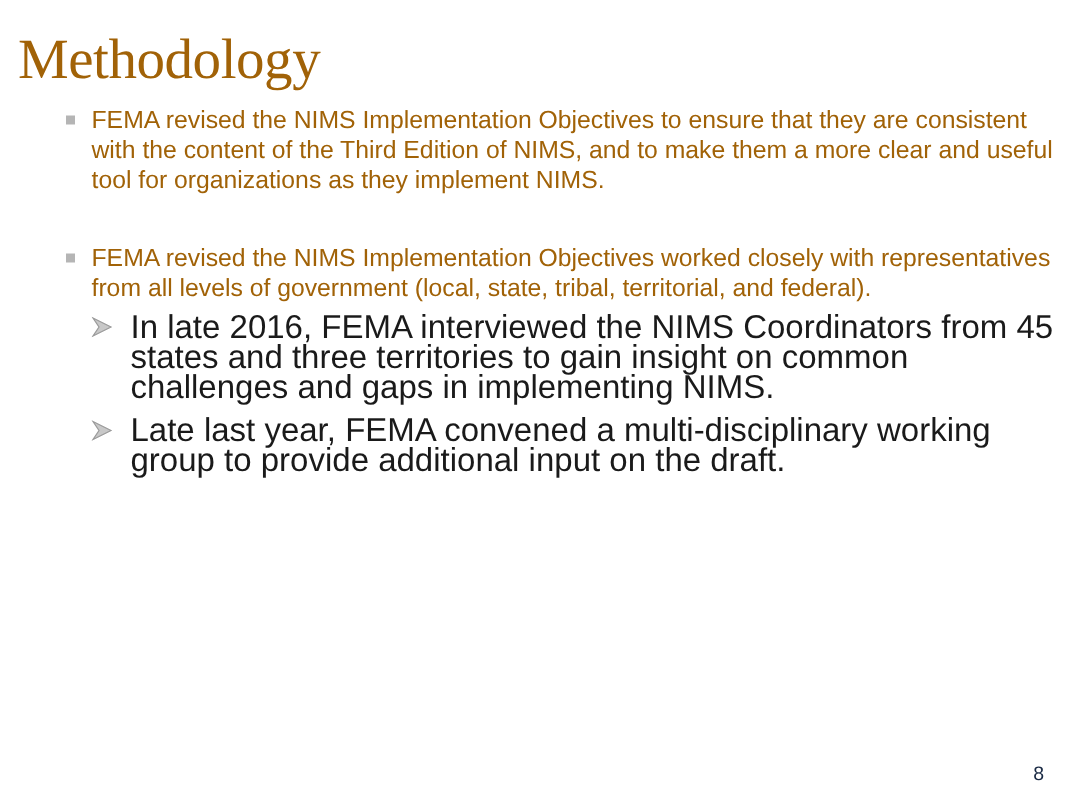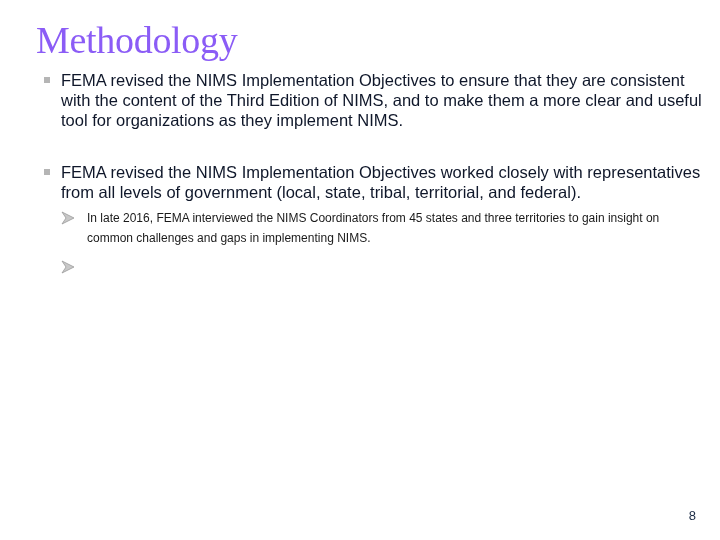--- a/index.html
+++ b/index.html
@@ -1,21 +1,21 @@
 <!DOCTYPE html>
 <html><head>
   <meta charset="utf-8">
   <style>
     html, body { margin:0; padding:0; }
     body { width:720px; height:540px; background:#ffffff; position:relative; overflow:hidden; font-family:"Liberation Sans", sans-serif; }
-    .title { position:absolute; left:36px; top:16px; font-family:"Liberation Serif", serif; font-size:38px; color:#8b5cf6; line-height:48px; letter-spacing:-0.3px; }
+    .title { position:absolute; left:12px; top:16px; font-family:"Liberation Serif", serif; font-size:38px; color:#a16207; line-height:48px; letter-spacing:-0.3px; }
     .content { position:absolute; left:44px; top:70px; width:660px; }
-    .l1 { position:relative; padding-left:17px; font-size:16.5px; line-height:20px; color:#0f172a; margin-bottom:10px; }
+    .l1 { position:relative; padding-left:17px; font-size:16.5px; line-height:20px; color:#a16207; margin-bottom:10px; }
     .l1 .bullet { position:absolute; left:0; top:7px; width:6px; height:6px; background:#b5b5b5; }
-    .l2 { position:relative; margin-left:14px; padding-left:29px; font-size:12px; line-height:20px; color:#1a1a1a; margin-bottom:9px; }
+    .l2 { position:relative; margin-left:14px; padding-left:29px; font-size:22px; line-height:20px; color:#1a1a1a; margin-bottom:9px; }
     .l2 .arrow { position:absolute; left:3px; top:3px; width:14px; height:14px; }
     .page-num { position:absolute; right:24px; top:508px; font-size:13px; color:#1a2a44; }
   </style>
 </head>
 <body>
 
 <div>
   <div class="title">Methodology</div>
 
   <div class="content">
@@ -32,17 +32,18 @@
     <div class="l2">
       <svg class="arrow" viewBox="0 0 14 14">
           <path d="M1 1 L13 7 L1 13 L5 7 Z" fill="#c8c8c8" stroke="#9a9a9a" stroke-width="0.8"></path>
         </svg>
       <span>In late 2016, FEMA interviewed the NIMS Coordinators from 45 states and three territories to gain insight on common challenges and gaps in implementing NIMS.</span>
     </div>
     <div class="l2">
       <svg class="arrow" viewBox="0 0 14 14">
           <path d="M1 1 L13 7 L1 13 L5 7 Z" fill="#c8c8c8" stroke="#9a9a9a" stroke-width="0.8"></path>
         </svg>
+      <span>Late last year, FEMA convened a multi-disciplinary working group to provide additional input on the draft.</span>
     </div>
   </div>
 
   <div class="page-num">8</div>
 </div>
 
 </body></html>

